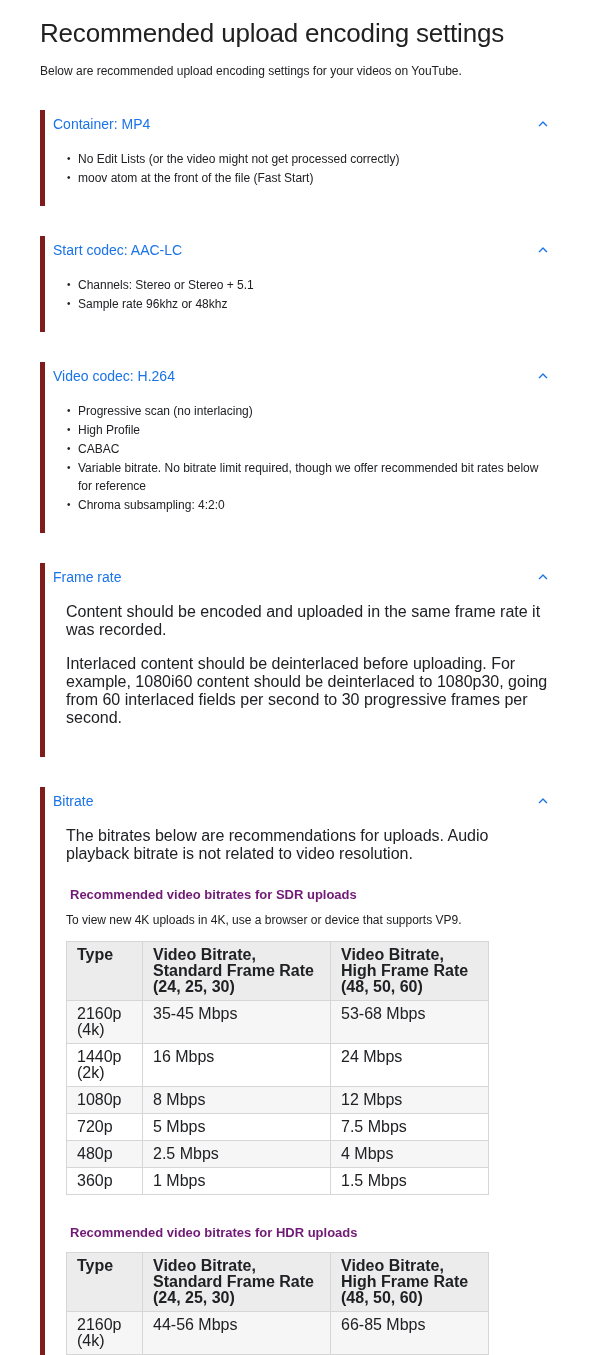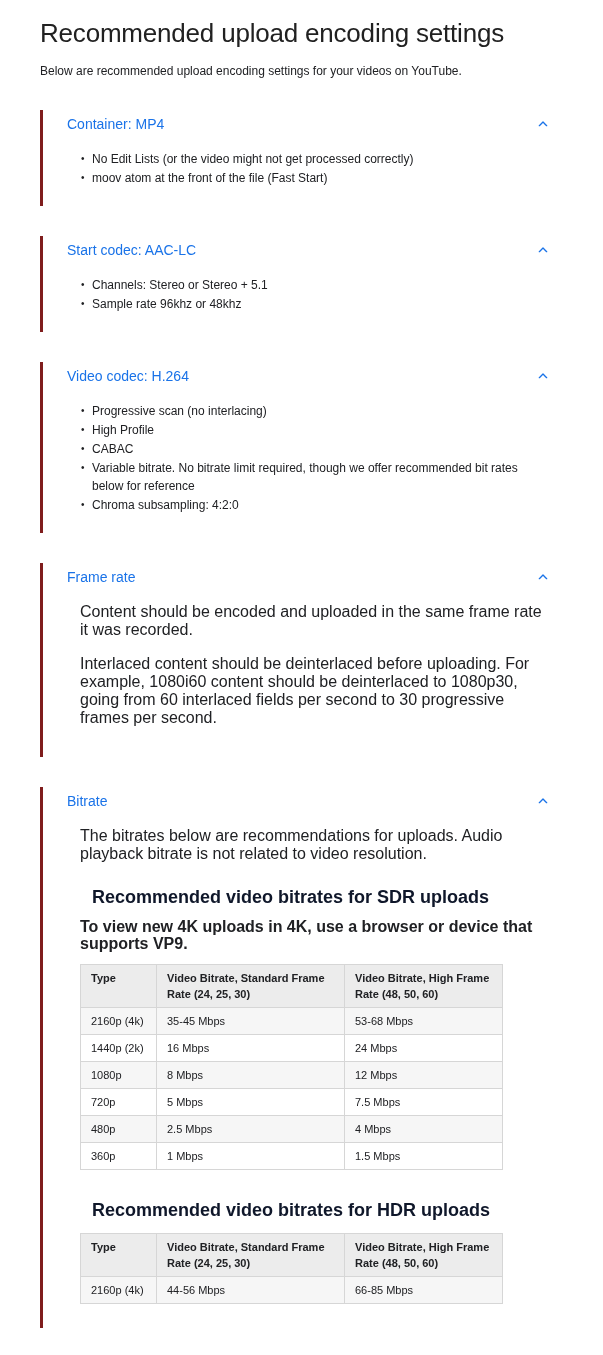--- a/index.html
+++ b/index.html
@@ -20,22 +20,22 @@
     margin: 0 0 14px 0;
     letter-spacing: -0.2px;
   }
   p.intro {
     font-size: 12px;
     line-height: 17px;
     margin: 0 0 30px 0;
     color: #202124;
   }
   section.panel {
-    border-left: 3px solid #7f1d1d;
-    padding: 6px 12px 18px 24px;
+    border-left: 5px solid #7f1d1d;
+    padding: 6px 12px 18px 8px;
     margin-bottom: 30px;
   }
   .panel-header {
     display: flex;
     align-items: center;
     justify-content: space-between;
     cursor: pointer;
   }
   .panel-title {
     color: #1a73e8;
@@ -68,35 +68,34 @@
   .section-body {
     padding-left: 13px;
     margin-top: 18px;
   }
   .section-body p.para {
     font-size: 16px;
     line-height: 18px;
     margin: 16px 0 12px 0;
   }
   h3.table-heading {
-    font-size: 18px;
+    font-size: 13px;
     font-weight: 700;
-    color: #0f172a;
-    margin: 30px 0 10px 12px;
+    color: #701a75;
+    margin: 30px 0 10px 4px;
   }
   h3.table-heading.first { margin-top: 24px; }
   p.table-note {
-    font-size: 16px;
+    font-size: 12px;
     line-height: 17px;
     margin: 0 0 12px 0;
-    font-weight: bold;
   }
   table.data-table {
     border-collapse: collapse;
-    font-size: 11px;
+    font-size: 16px;
     margin: 12px 0 6px 0;
   }
   table.data-table th,
   table.data-table td {
     border: 1px solid #d6d6d6;
     padding: 5px 10px;
     text-align: left;
     vertical-align: top;
     line-height: 16px;
   }

